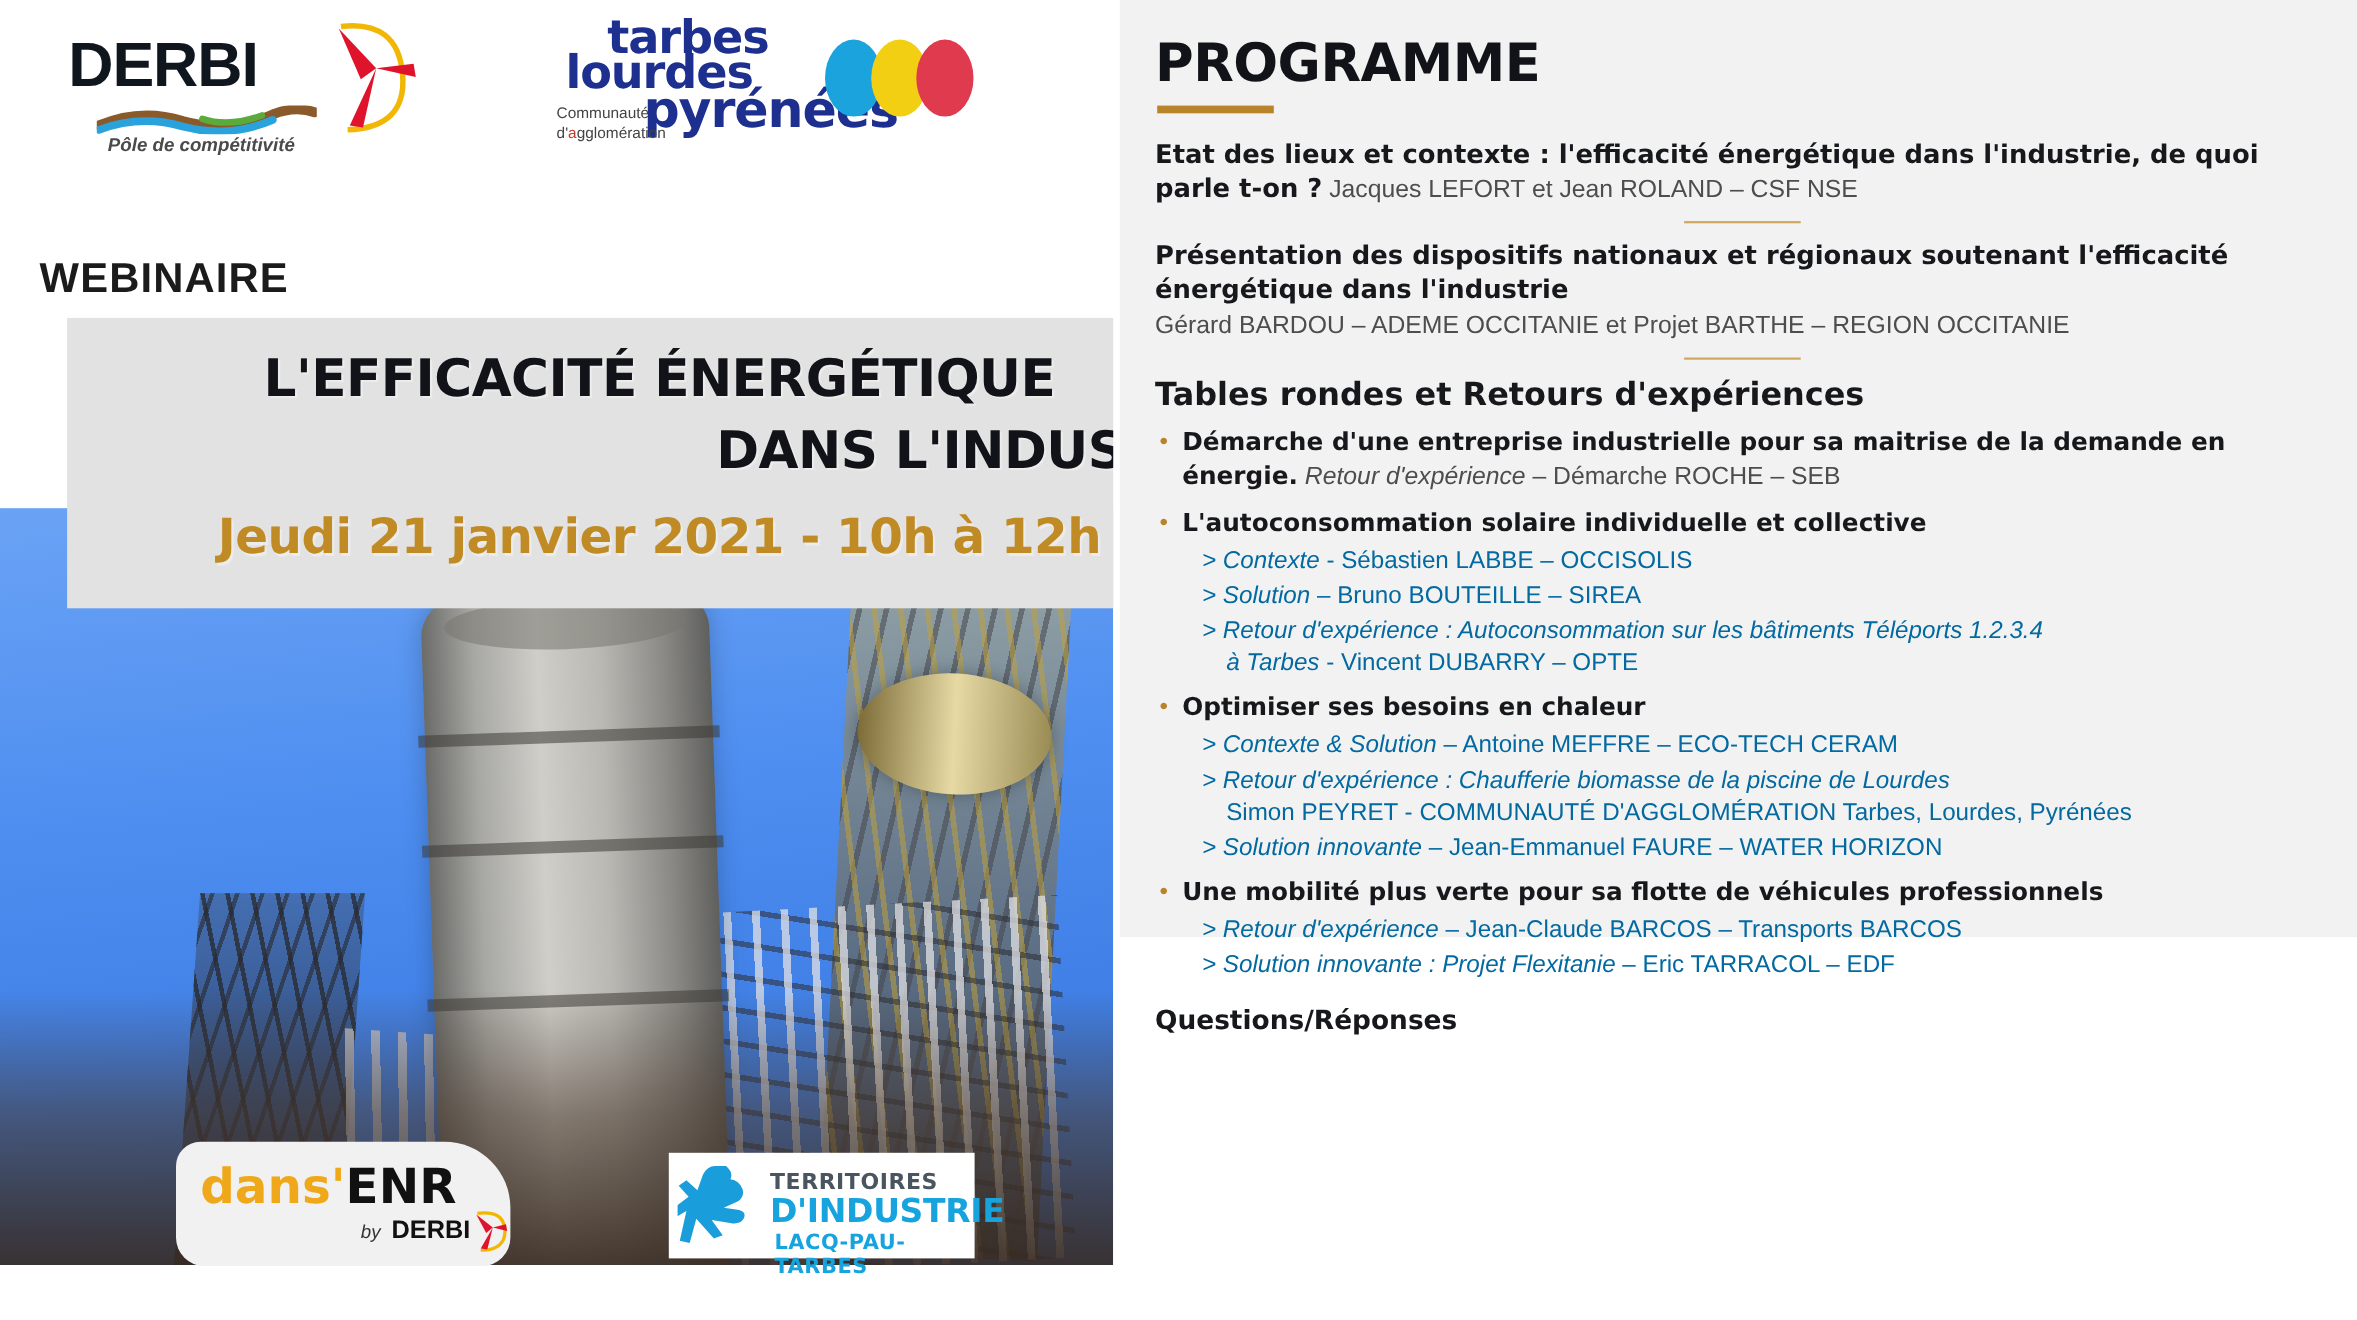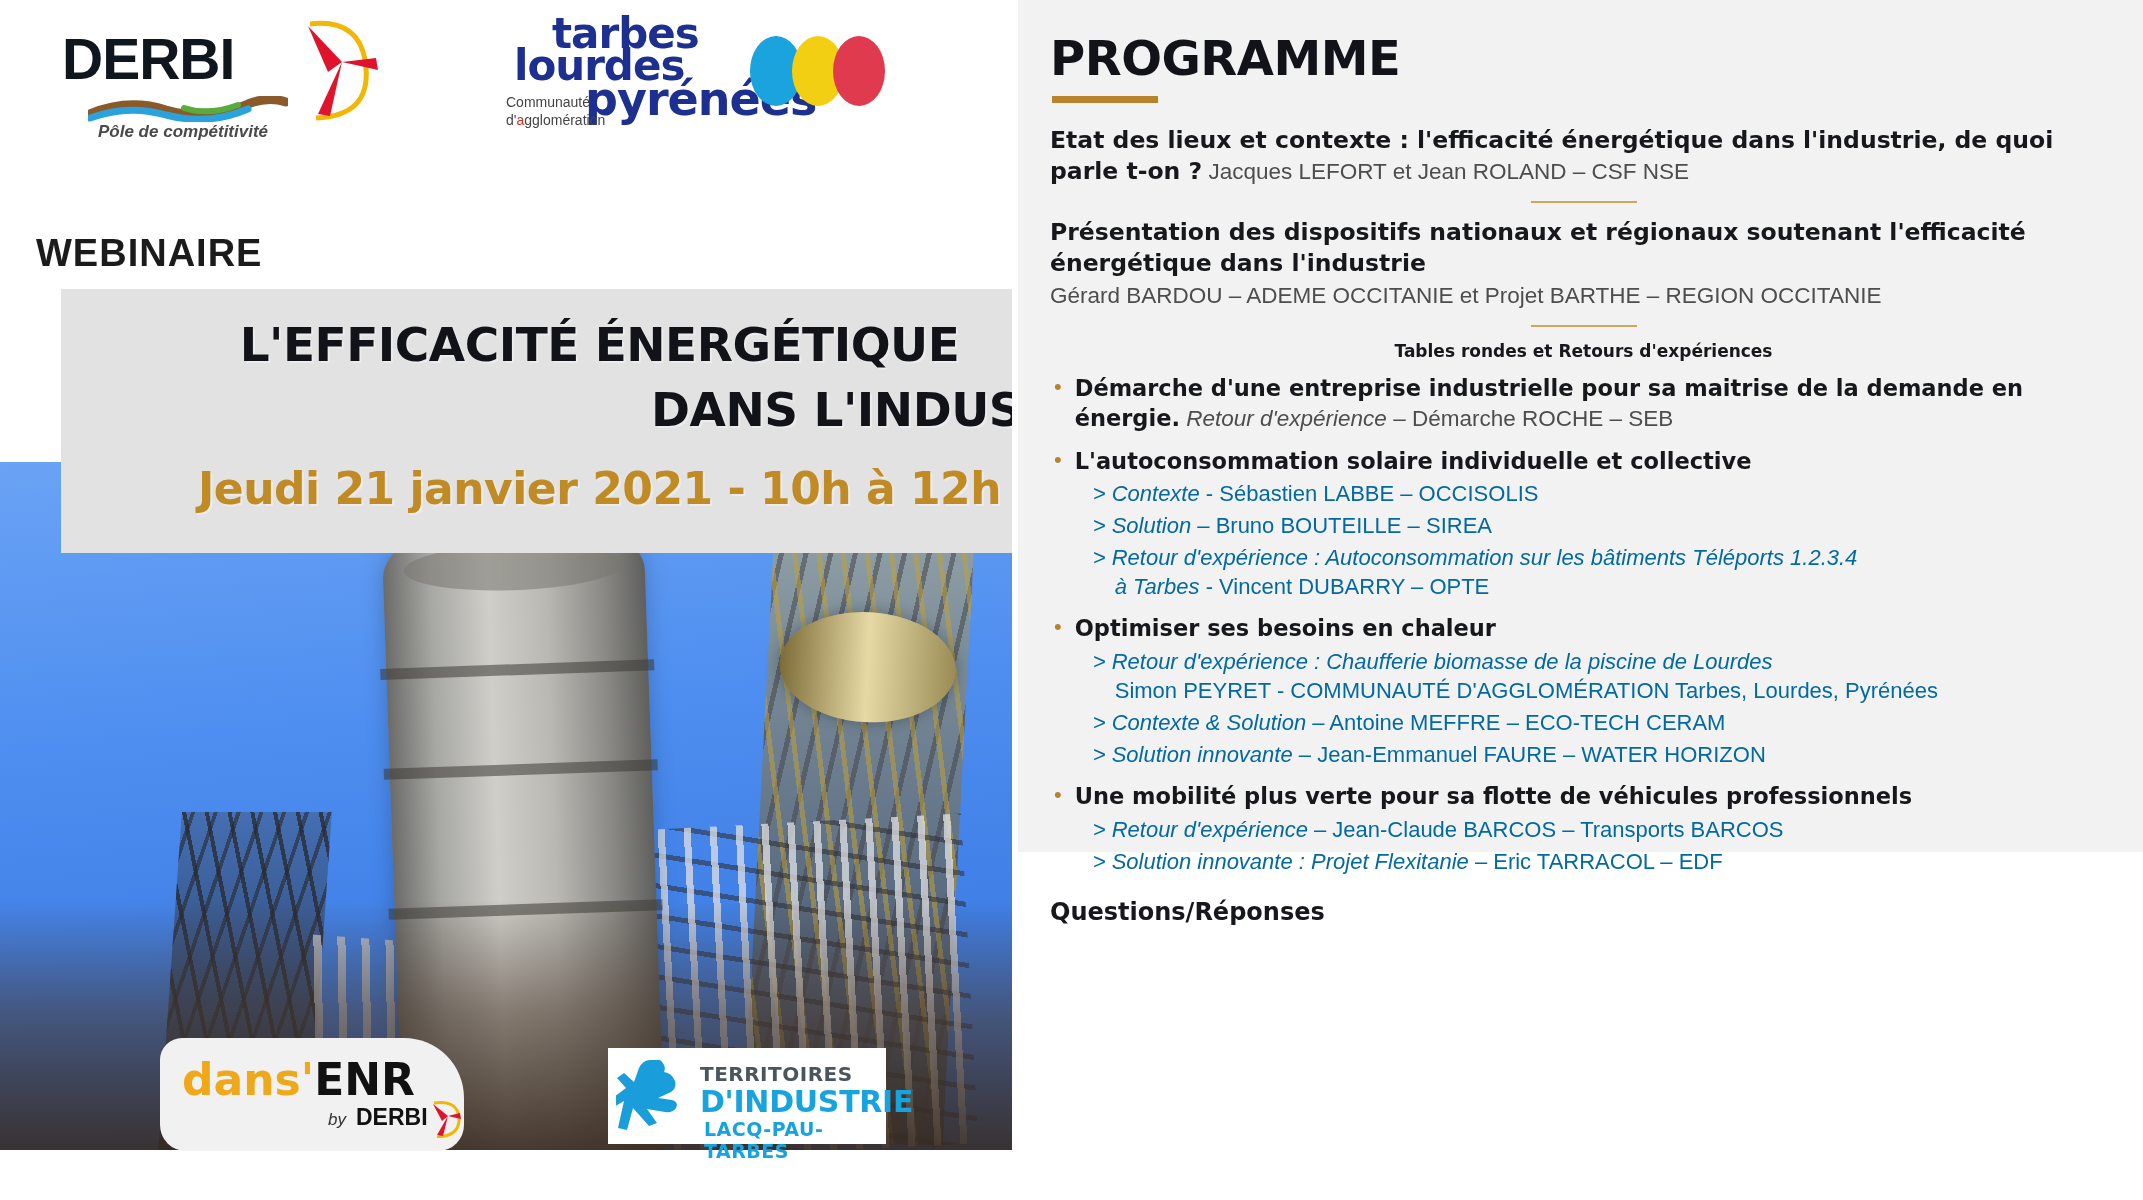--- a/index.html
+++ b/index.html
@@ -162,23 +162,22 @@
   .sec h3{
     margin:0;font-size:23.5px;line-height:1.32;color:#17181c;font-weight:bold;
     font-family:"DejaVu Sans", sans-serif;
   }
   .sec h3 .plain{font-weight:normal;color:#4d4d4d;font-family:"Liberation Sans",sans-serif;font-size:22.5px;}
   .sec .speakers{
     margin:2px 0 0 0;font-size:22.5px;color:#4d4d4d;line-height:1.34;
     font-family:"Liberation Sans", sans-serif;
   }
   .tables-h{
-    margin:0 0 4px 0;font-size:17px;font-weight:bold;color:#17181c;
-    font-family:"DejaVu Sans", sans-serif;
-    text-align:center;
+    margin:0 0 4px 0;font-size:29px;font-weight:bold;color:#17181c;
+    font-family:"DejaVu Sans", sans-serif;
   }
   .bul{display:flex;margin-top:13px;}
   .bul .dotm{color:#b9832a;font-size:22px;line-height:1.22;margin:0 13px 0 4px;}
   .bul .body{flex:1;}
   .bul .lead{
     font-size:22.5px;font-weight:bold;color:#17181c;line-height:1.32;
     font-family:"DejaVu Sans", sans-serif;
   }
   .bul .lead .it{font-weight:normal;font-style:italic;color:#4d4d4d;font-family:"Liberation Sans",sans-serif;}
   .bul .lead .pl{font-weight:normal;color:#4d4d4d;font-family:"Liberation Sans",sans-serif;}
@@ -307,22 +306,22 @@
         <div class="sub"><span class="it">&gt; Contexte</span><span> - Sébastien LABBE – OCCISOLIS</span></div>
         <div class="sub"><span class="it">&gt; Solution</span><span> – Bruno BOUTEILLE – SIREA</span></div>
         <div class="sub"><span class="it">&gt; Retour d'expérience : Autoconsommation sur les bâtiments Téléports 1.2.3.4</span><span class="cont"><span class="it">à Tarbes</span><span> - Vincent DUBARRY – OPTE</span></span></div>
       </div>
     </div>
 
     <div class="bul">
       <span class="dotm">•</span>
       <div class="body">
         <div class="lead">Optimiser ses besoins en chaleur</div>
+        <div class="sub"><span class="it">&gt; Contexte &amp; Solution</span><span> – Antoine MEFFRE – ECO-TECH CERAM</span></div>
         <div class="sub"><span class="it">&gt; Retour d'expérience : Chaufferie biomasse de la piscine de Lourdes</span><span class="cont">Simon PEYRET - COMMUNAUTÉ D'AGGLOMÉRATION Tarbes, Lourdes, Pyrénées</span></div>
-        <div class="sub"><span class="it">&gt; Contexte &amp; Solution</span><span> – Antoine MEFFRE – ECO-TECH CERAM</span></div>
         <div class="sub"><span class="it">&gt; Solution innovante</span><span> – Jean-Emmanuel FAURE – WATER HORIZON</span></div>
       </div>
     </div>
 
     <div class="bul">
       <span class="dotm">•</span>
       <div class="body">
         <div class="lead">Une mobilité plus verte pour sa flotte de véhicules professionnels</div>
         <div class="sub"><span class="it">&gt; Retour d'expérience</span><span> – Jean-Claude BARCOS – Transports BARCOS</span></div>
         <div class="sub"><span class="it">&gt; Solution innovante : Projet Flexitanie</span><span> – Eric TARRACOL – EDF</span></div>

